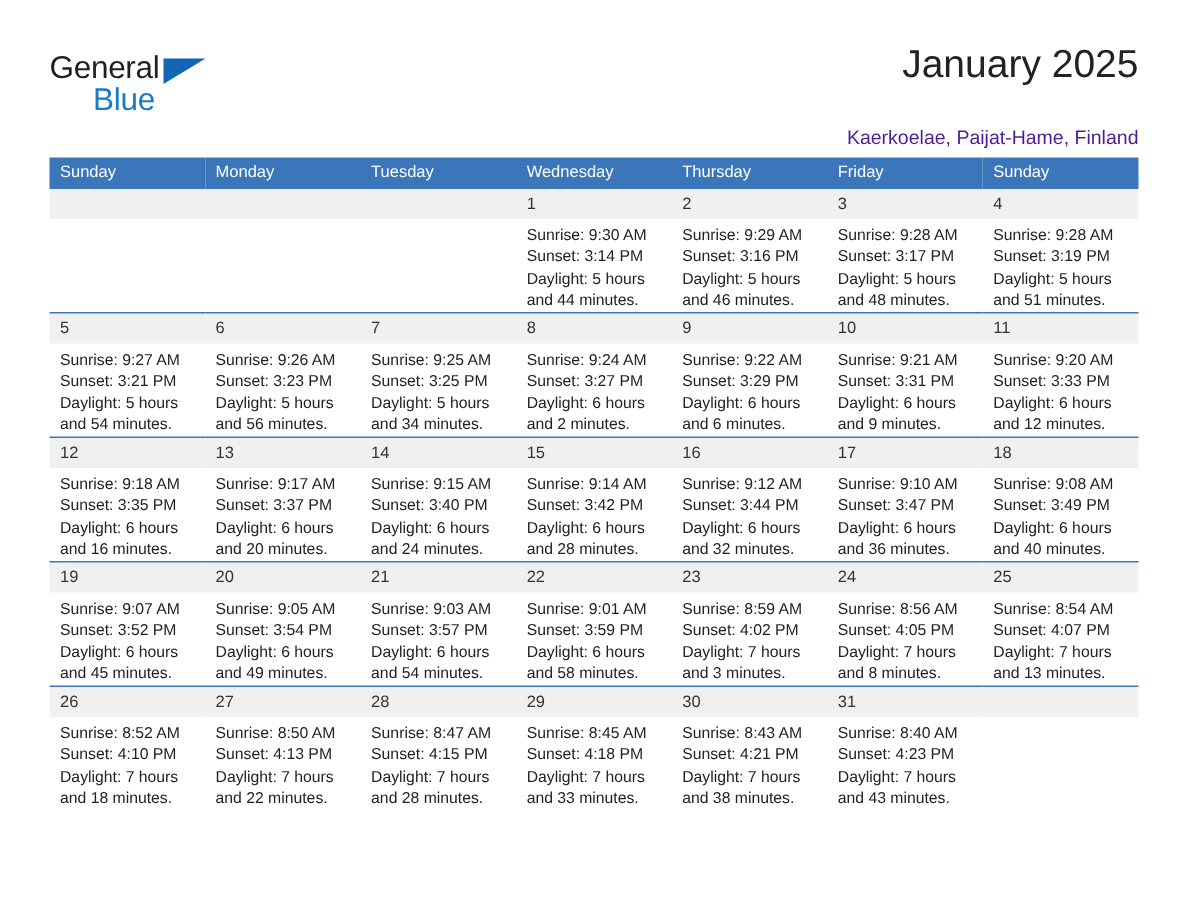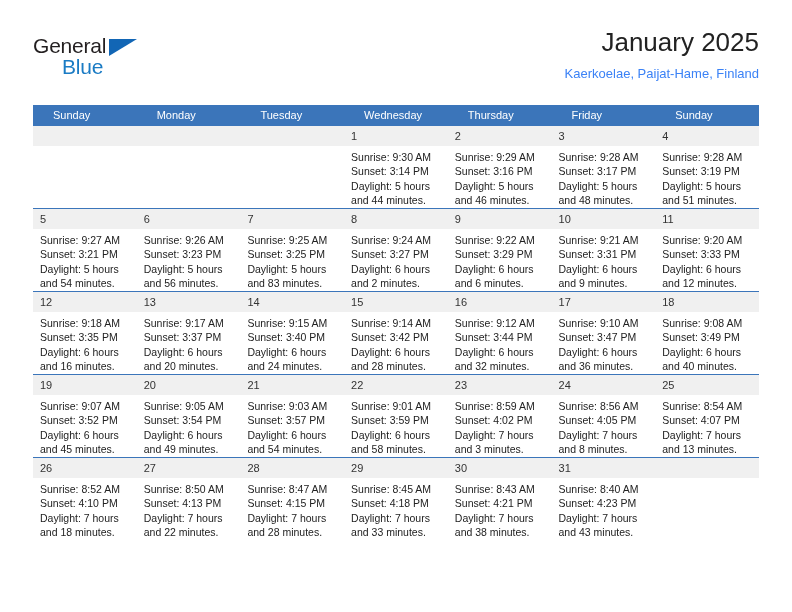--- a/index.html
+++ b/index.html
@@ -71,42 +71,42 @@
     text-align: right;
   }
   .cal-title {
     font-size: 26px;
     color: #222222;
     line-height: 32px;
     white-space: nowrap;
   }
   .cal-subtitle {
     font-size: 13px;
-    color: #3b82f6;
+    color: #4c1d95;
     line-height: 20px;
-    margin-top: 6px;
+    margin-top: 24px;
     white-space: nowrap;
   }
 
   
   .calendar {
     position: absolute;
     left: 33px;
     top: 105px;
     width: 726px;
     border-collapse: collapse;
     table-layout: fixed;
   }
   .calendar th {
     background: #3b75ba;
     color: #ffffff;
     font-size: 11px;
     font-weight: normal;
     text-align: left;
-    padding: 4px 0 5px 20px;
+    padding: 4px 0 5px 7px;
     height: 12px;
     border: none;
   }
   .calendar td {
     vertical-align: top;
     padding: 0;
     border: none;
     border-top: 1px solid #3b75ba;
     height: 82px;
     width: 103.7px;
@@ -229,21 +229,21 @@
               <div>Daylight: 5 hours</div>
               <div>and 56 minutes.</div>
             </div>
           </td>
           <td>
             <div class="daynum">7</div>
             <div class="dayinfo">
               <div>Sunrise: 9:25 AM</div>
               <div>Sunset: 3:25 PM</div>
               <div>Daylight: 5 hours</div>
-              <div>and 83 minutes.</div>
+              <div>and 34 minutes.</div>
             </div>
           </td>
           <td>
             <div class="daynum">8</div>
             <div class="dayinfo">
               <div>Sunrise: 9:24 AM</div>
               <div>Sunset: 3:27 PM</div>
               <div>Daylight: 6 hours</div>
               <div>and 2 minutes.</div>
             </div>

